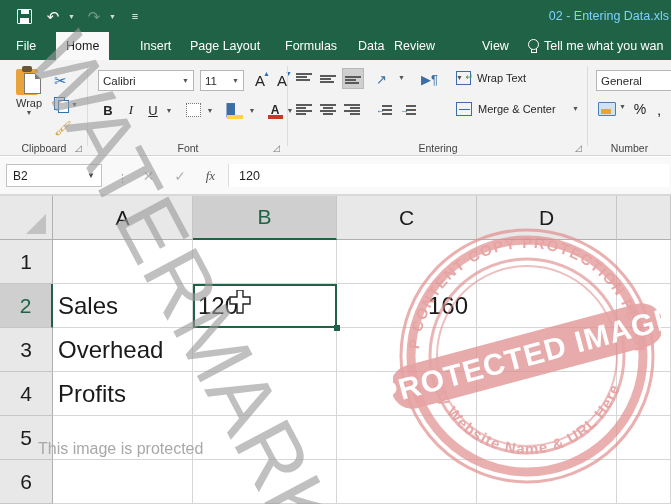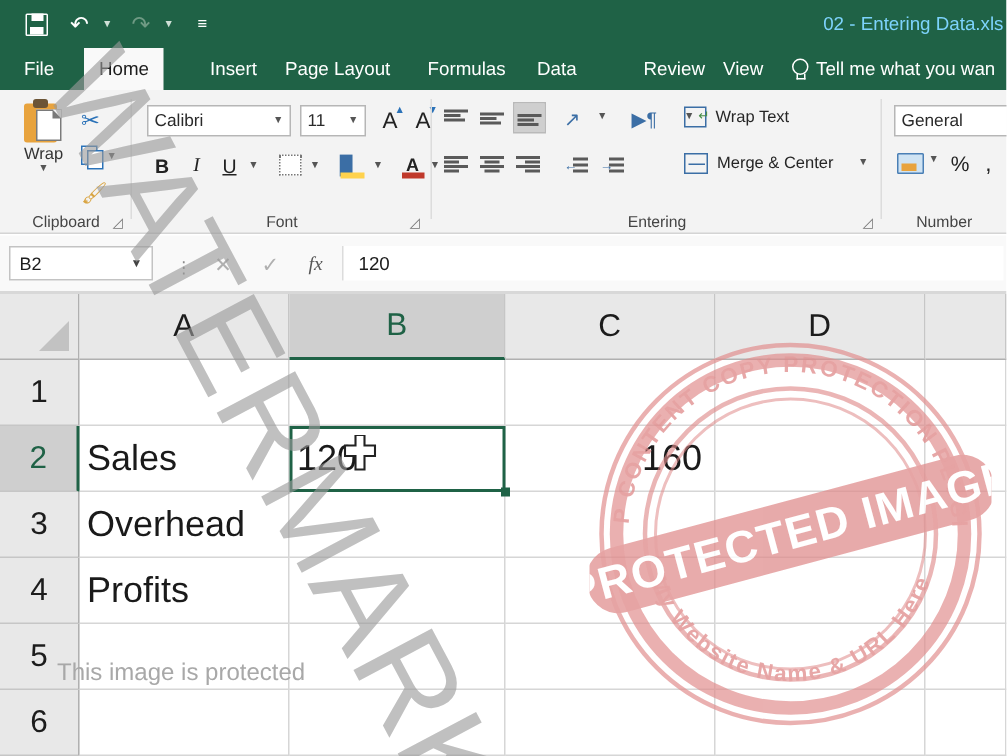--- a/index.html
+++ b/index.html
@@ -221,21 +221,21 @@
     <div class="title-text" style="right: 2px;">02 - Entering Data.xls</div>
   </div>
 
   <div class="tabstrip">
     <div class="tab" style="left:6px;">File</div>
     <div class="tab active" style="left:56px;">Home</div>
     <div class="tab" style="left:130px;">Insert</div>
     <div class="tab" style="left:180px;">Page Layout</div>
     <div class="tab" style="left:275px;">Formulas</div>
     <div class="tab" style="left:348px;">Data</div>
-    <div class="tab" style="left:419px;">Review</div>
+    <div class="tab" style="left:384px;">Review</div>
     <div class="tellme" style="left:527px;">
       <span class="bulb"></span>
       <span>Tell me what you wan</span>
     </div>
     <div class="tab" style="left:472px;">View</div>
   </div>
 
   <div class="ribbon">
 
     <div class="grp" style="left:0; width:88px;">

